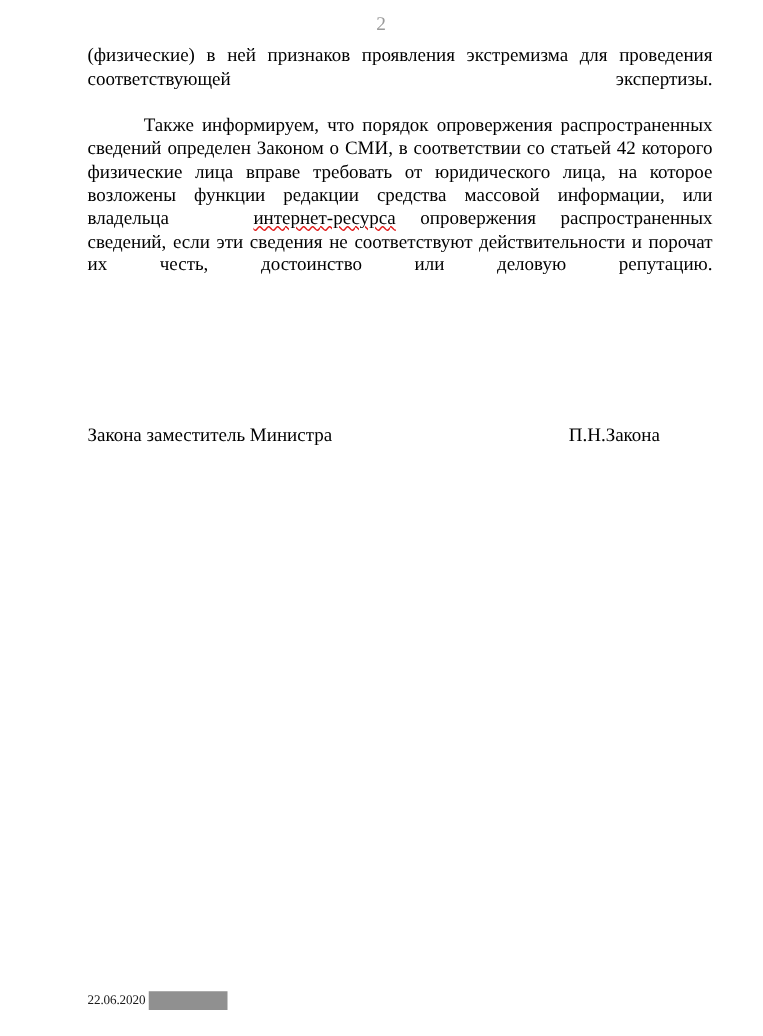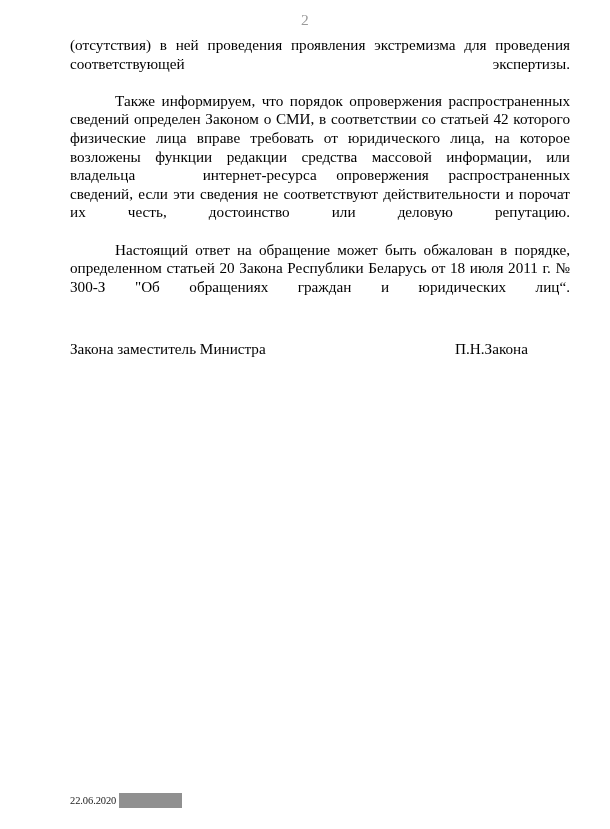--- a/index.html
+++ b/index.html
@@ -56,20 +56,21 @@
     text-indent: 45px;
   }
   
   .para::after {
     content: "";
     display: inline-block;
     width: 100%;
   }
 
   .misspelled {
+    text-decoration: underline;
     text-decoration-color: #e01b1b;
     text-decoration-style: wavy;
     text-decoration-thickness: 1px;
     text-underline-offset: 1px;
     margin-left: 48px;
   }
 
   
   .signature-row {
     position: absolute;
@@ -118,26 +119,25 @@
 </style>
 </head>
 <body>
 
 <div class="page">
 
   <div class="page-number">2</div>
 
   <div class="body-block">
 
-    <p class="para">(отсутствия) в ней проведения проявления экстремизма для проведения соответствующей экспертизы.</p>
+    <p class="para">(физические) в ней признаков проявления экстремизма для проведения соответствующей экспертизы.</p>
 
     <p class="para indent"><span>Также информируем, что порядок опровержения распространенных сведений определен Законом о СМИ, в соответствии со статьей 42 которого физические лица вправе требовать от юридического лица, на которое возложены функции редакции средства массовой информации, или владельца </span><span class="misspelled">интернет-ресурса</span><span> опровержения распространенных сведений, если эти сведения не соответствуют действительности и порочат их честь, достоинство или деловую репутацию.</span></p>
 
 
-    <p class="para indent">Настоящий ответ на обращение может быть обжалован в порядке, определенном статьей 20 Закона Республики Беларусь от 18 июля 2011 г. № 300-З "Об обращениях граждан и юридических лиц“.</p>
 
   </div>
 
   <div class="signature-row">
     <span class="sig-title">Закона заместитель Министра</span>
     <span class="sig-name">П.Н.Закона</span>
   </div>
 
   <div class="footer">
     <span class="footer-date">22.06.2020</span>

